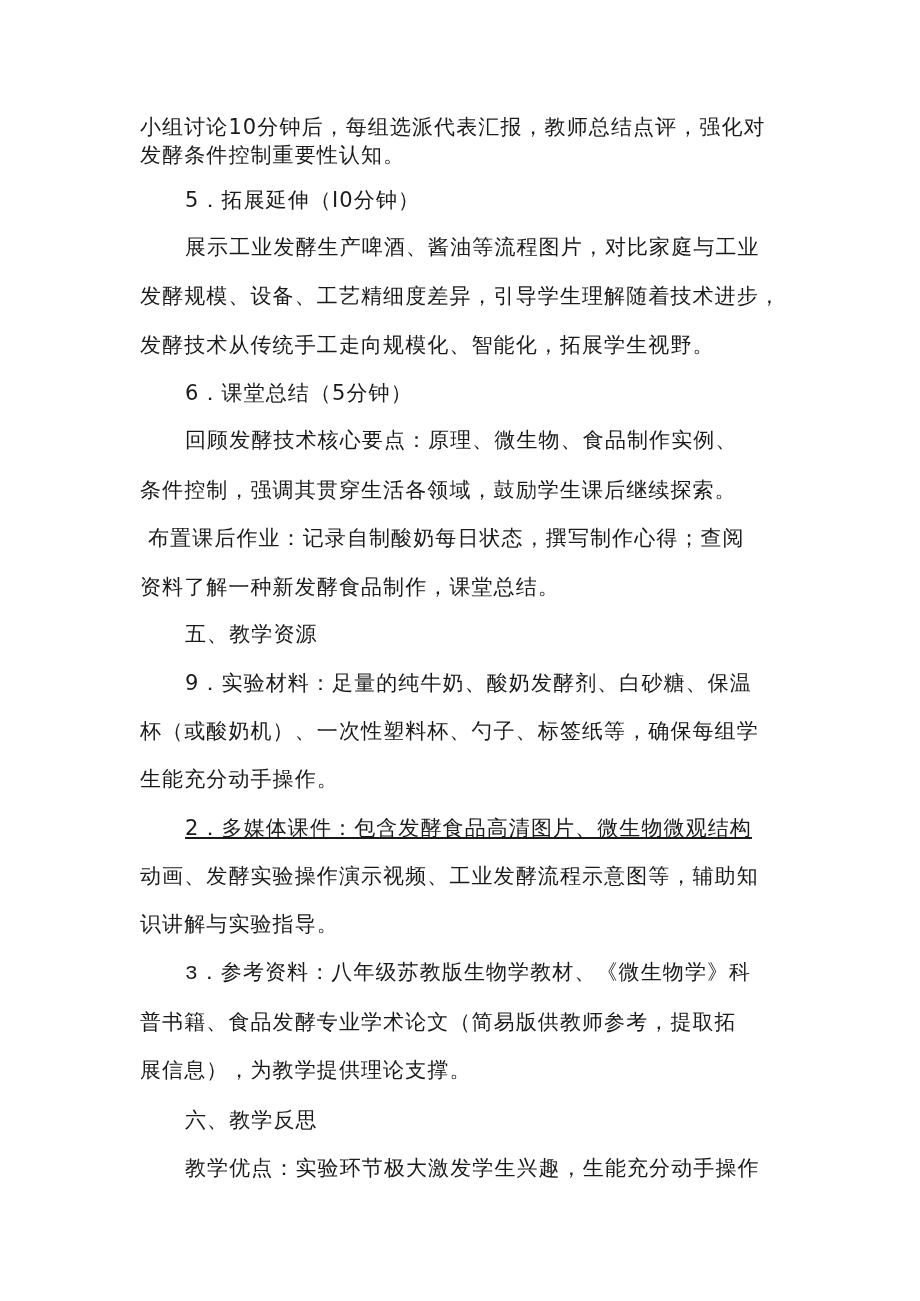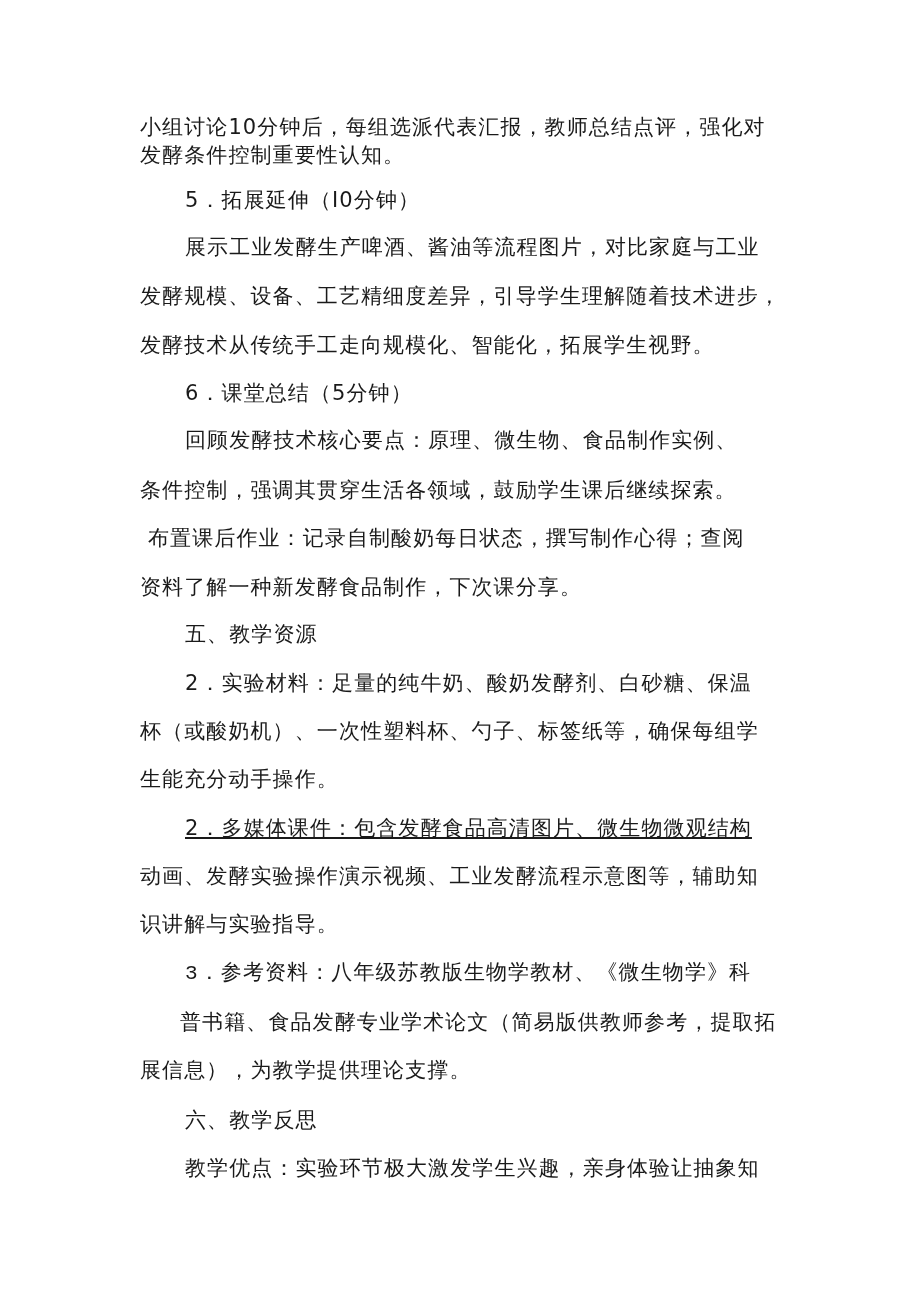--- a/index.html
+++ b/index.html
@@ -39,26 +39,26 @@
   <div class="line" style="top: 113px;">小组讨论10分钟后，每组选派代表汇报，教师总结点评，强化对</div>
   <div class="line" style="top: 141px;">发酵条件控制重要性认知。</div>
   <div class="line indent" style="top: 186px;">5．拓展延伸（I0分钟）</div>
   <div class="line indent" style="top: 233px;">展示工业发酵生产啤酒、酱油等流程图片，对比家庭与工业</div>
   <div class="line" style="top: 282px;">发酵规模、设备、工艺精细度差异，引导学生理解随着技术进步，</div>
   <div class="line" style="top: 331px;">发酵技术从传统手工走向规模化、智能化，拓展学生视野。</div>
   <div class="line indent" style="top: 379px;">6．课堂总结（5分钟）</div>
   <div class="line indent" style="top: 426px;">回顾发酵技术核心要点：原理、微生物、食品制作实例、</div>
   <div class="line" style="top: 476px;">条件控制，强调其贯穿生活各领域，鼓励学生课后继续探索。</div>
   <div class="line" style="top: 524px; margin-left: 8px;">布置课后作业：记录自制酸奶每日状态，撰写制作心得；查阅</div>
-  <div class="line" style="top: 573px;">资料了解一种新发酵食品制作，下次课分享。</div>
+  <div class="line" style="top: 573px;">资料了解一种新发酵食品制作，课堂总结。</div>
   <div class="line indent" style="top: 620px;">五、教学资源</div>
-  <div class="line indent" style="top: 669px;">2．实验材料：足量的纯牛奶、酸奶发酵剂、白砂糖、保温</div>
+  <div class="line indent" style="top: 669px;">9．实验材料：足量的纯牛奶、酸奶发酵剂、白砂糖、保温</div>
   <div class="line" style="top: 717px;">杯（或酸奶机）、一次性塑料杯、勺子、标签纸等，确保每组学</div>
   <div class="line" style="top: 765px;">生能充分动手操作。</div>
   <div class="line indent" style="top: 814px; text-decoration: underline;">2．多媒体课件：包含发酵食品高清图片、微生物微观结构</div>
   <div class="line" style="top: 862px;">动画、发酵实验操作演示视频、工业发酵流程示意图等，辅助知</div>
   <div class="line" style="top: 910px;">识讲解与实验指导。</div>
   <div class="line indent" style="top: 960px; font-family: Liberation Mono, monospace;">3．参考资料：八年级苏教版生物学教材、《微生物学》科</div>
-  <div class="line" style="top: 1008px; margin-left: 40px;">普书籍、食品发酵专业学术论文（简易版供教师参考，提取拓</div>
+  <div class="line" style="top: 1008px;">普书籍、食品发酵专业学术论文（简易版供教师参考，提取拓</div>
   <div class="line" style="top: 1056px;">展信息），为教学提供理论支撑。</div>
   <div class="line indent" style="top: 1106px;">六、教学反思</div>
-  <div class="line indent" style="top: 1154px;">教学优点：实验环节极大激发学生兴趣，亲身体验让抽象知</div>
+  <div class="line indent" style="top: 1154px;">教学优点：实验环节极大激发学生兴趣，生能充分动手操作</div>
 </div>
 
 </body></html>

